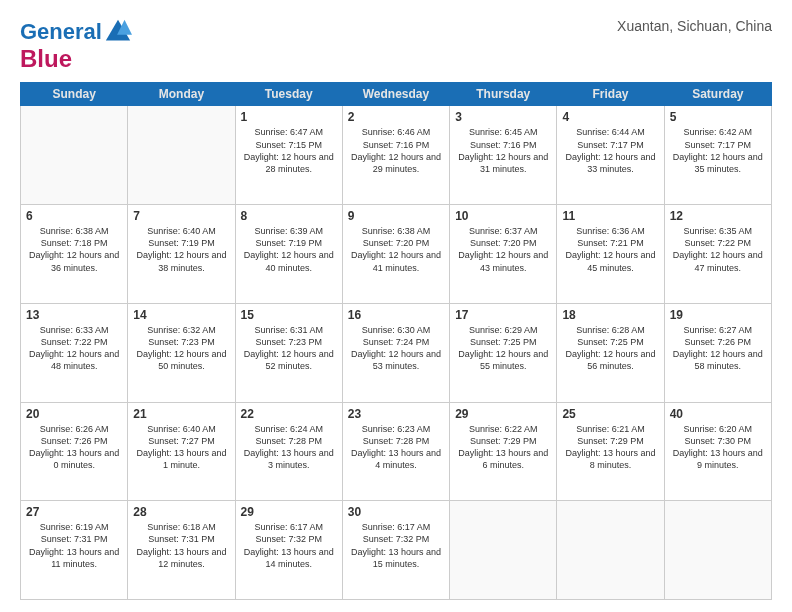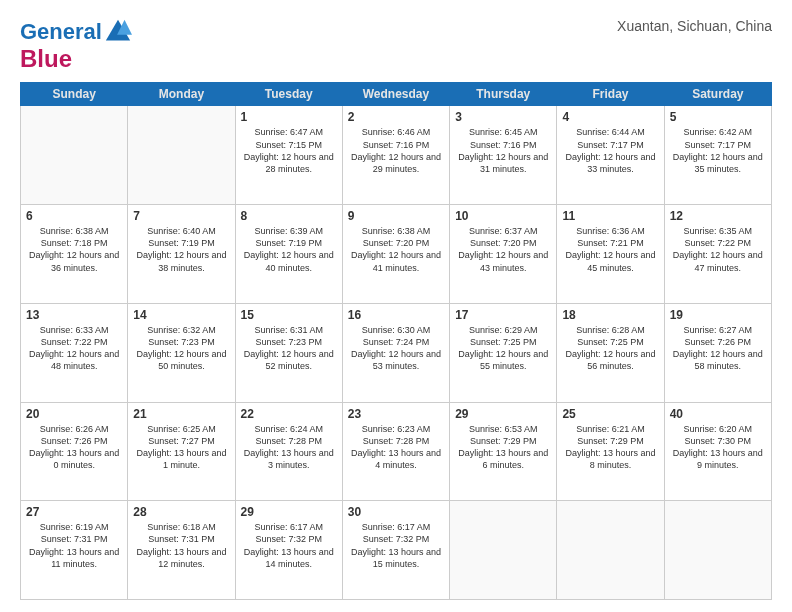--- a/index.html
+++ b/index.html
@@ -258,39 +258,39 @@
         </tr>
         <tr>
           <td>
             <span class="day-num">20</span>
             <div class="day-info">Sunrise: 6:26 AM
 Sunset: 7:26 PM
 Daylight: 13 hours and 0 minutes.</div>
           </td>
           <td>
             <span class="day-num">21</span>
-            <div class="day-info">Sunrise: 6:25 AM
+            <div class="day-info">Sunrise: 6:40 AM
 Sunset: 7:27 PM
 Daylight: 13 hours and 1 minute.</div>
           </td>
           <td>
             <span class="day-num">22</span>
             <div class="day-info">Sunrise: 6:24 AM
 Sunset: 7:28 PM
 Daylight: 13 hours and 3 minutes.</div>
           </td>
           <td>
             <span class="day-num">23</span>
             <div class="day-info">Sunrise: 6:23 AM
 Sunset: 7:28 PM
 Daylight: 13 hours and 4 minutes.</div>
           </td>
           <td>
             <span class="day-num">29</span>
-            <div class="day-info">Sunrise: 6:53 AM
+            <div class="day-info">Sunrise: 6:22 AM
 Sunset: 7:29 PM
 Daylight: 13 hours and 6 minutes.</div>
           </td>
           <td>
             <span class="day-num">25</span>
             <div class="day-info">Sunrise: 6:21 AM
 Sunset: 7:29 PM
 Daylight: 13 hours and 8 minutes.</div>
           </td>
           <td>

